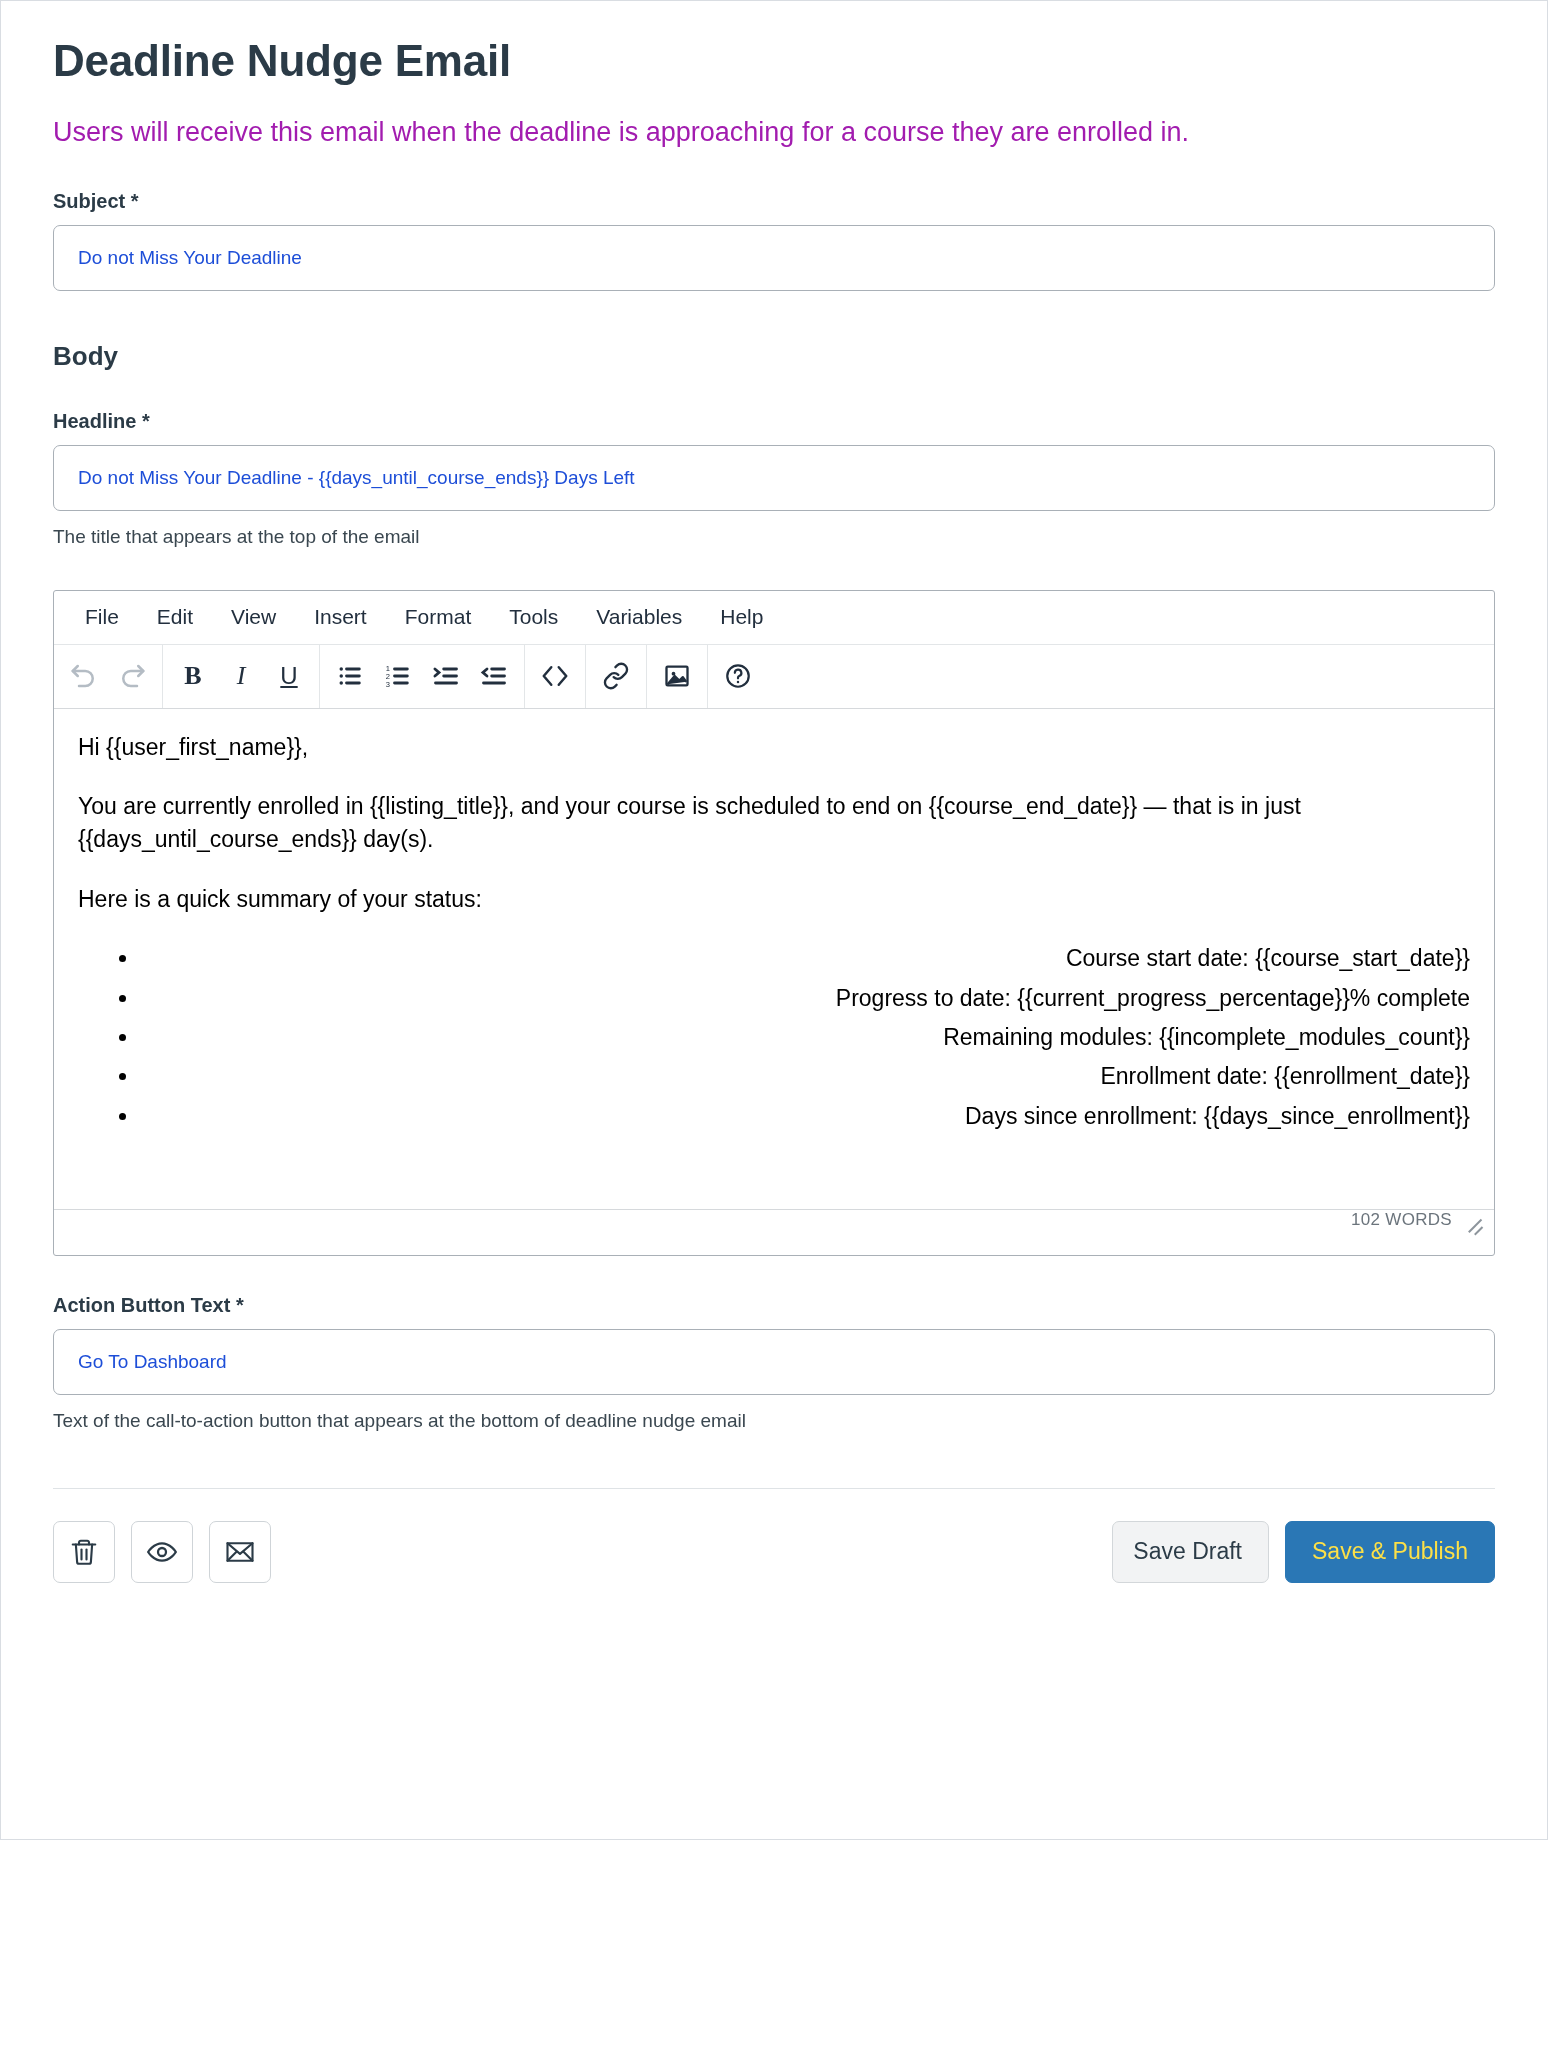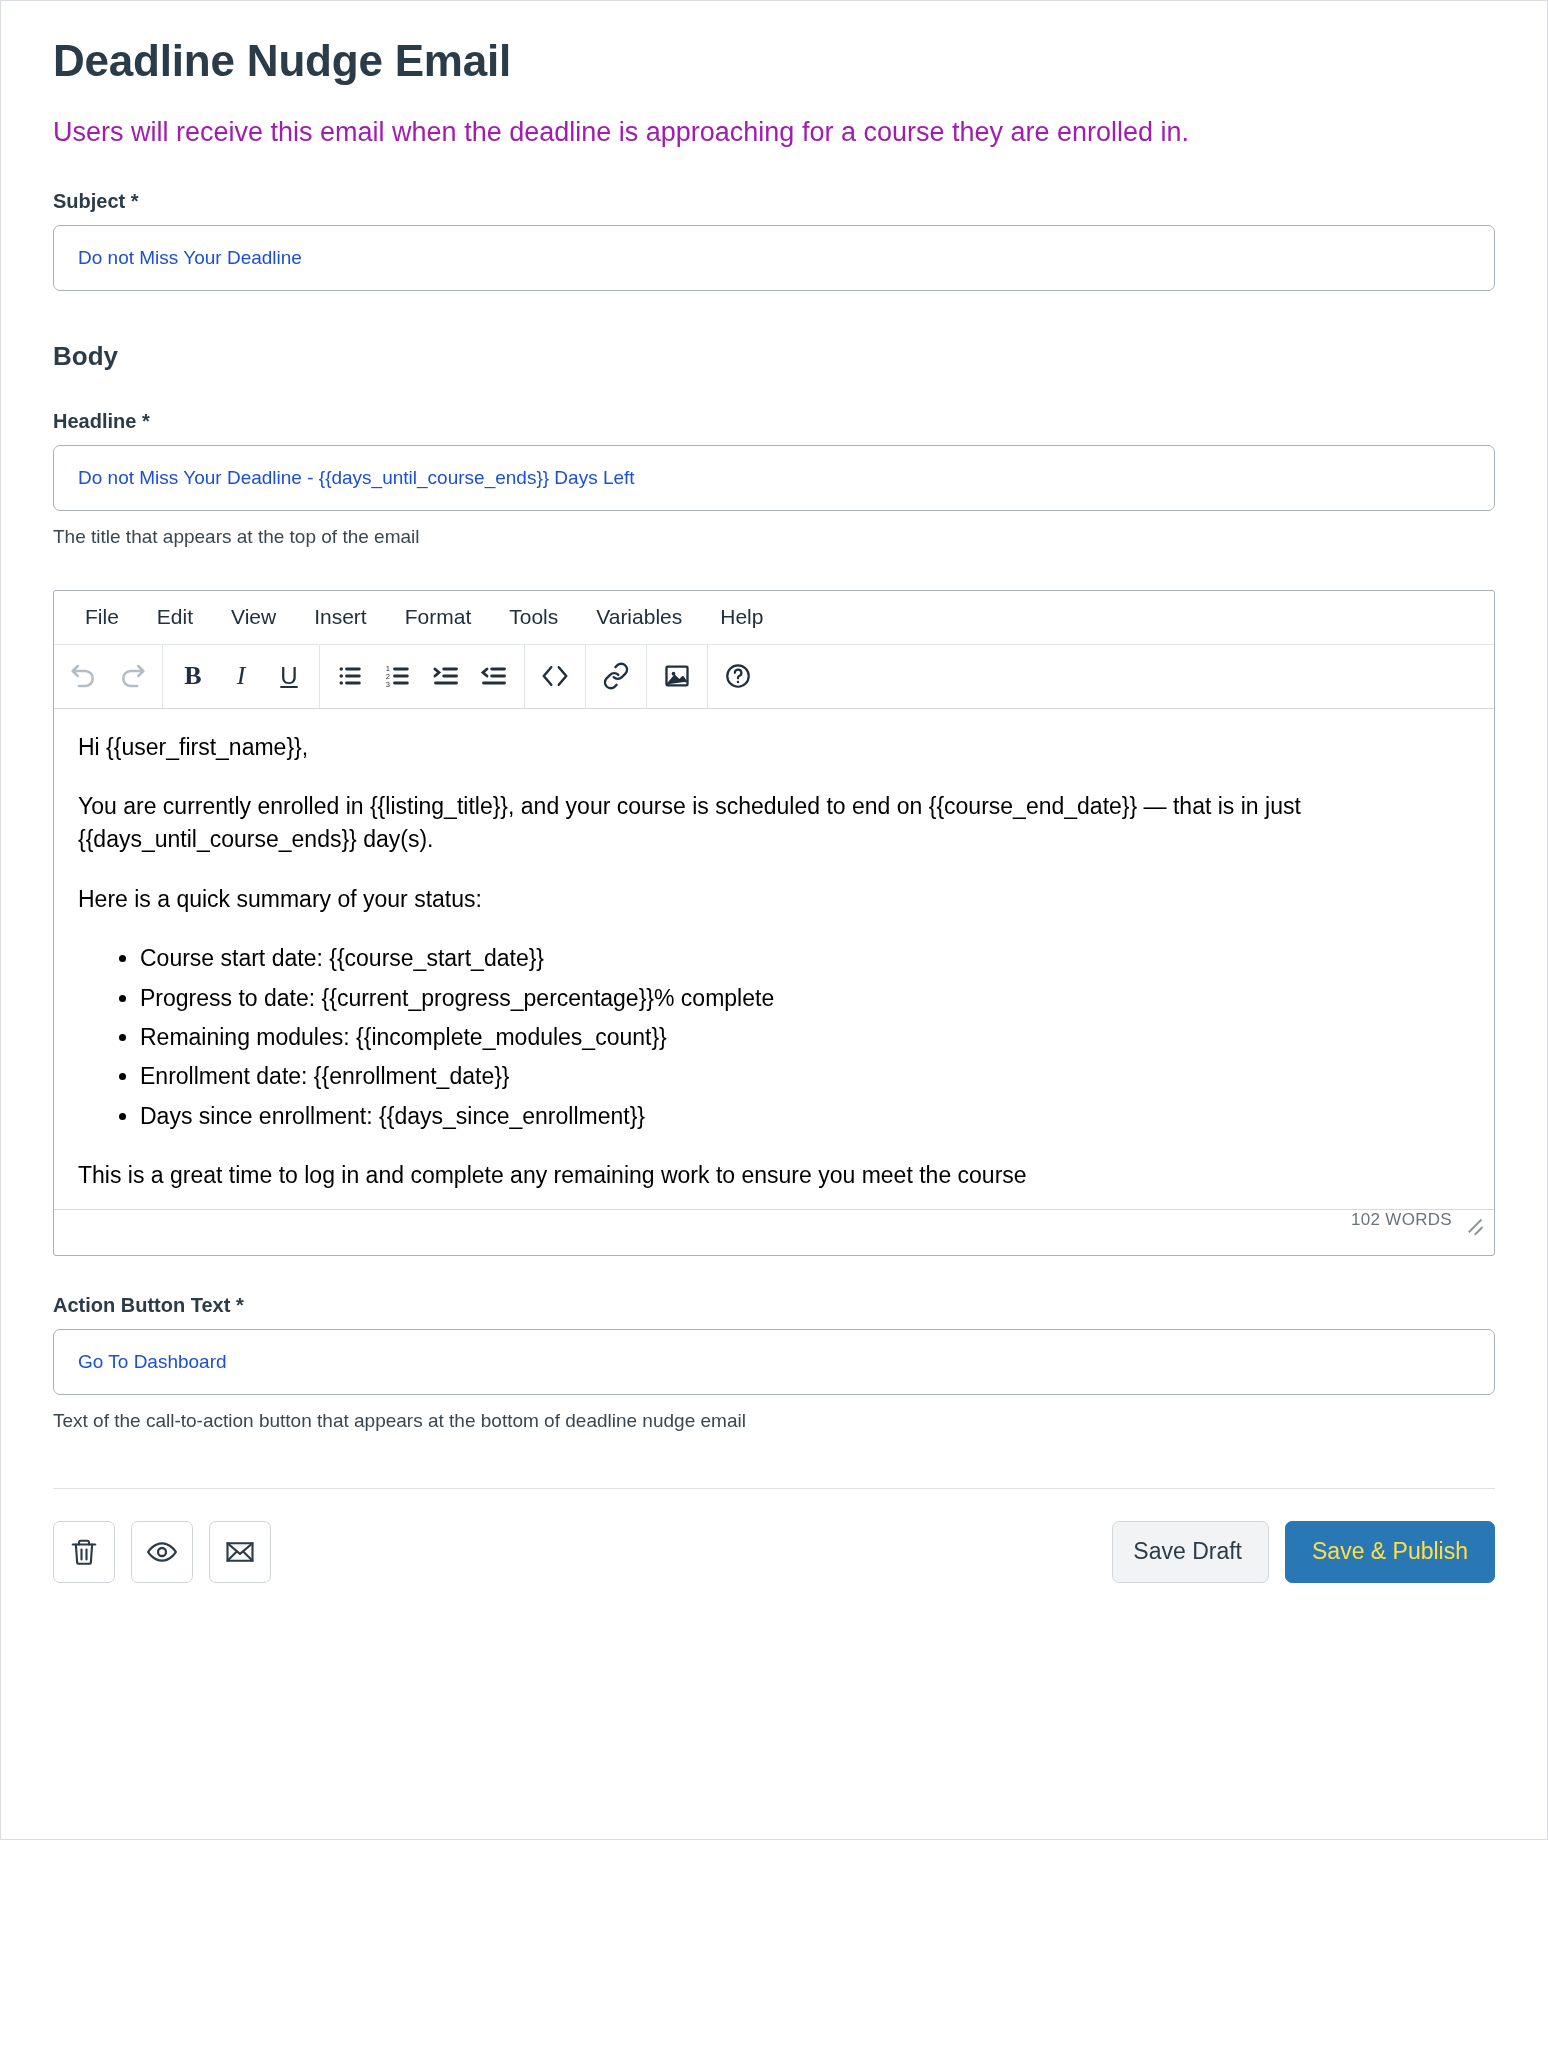--- a/index.html
+++ b/index.html
@@ -132,20 +132,21 @@
     color: #000;
     line-height: 1.45;
     overflow: hidden;
     max-height: 500px;
   }
   .editor-body p { margin: 0 0 26px 0; }
   .editor-body ul {
     margin: 0 0 26px 0;
     padding-left: 62px;
     list-style-type: disc;
+    text-align: right;
   }
   .editor-body li { margin-bottom: 6px; }
 
   .editor-status {
     height: 46px;
     border-top: 1px solid #d6d9dc;
     display: flex;
     justify-content: flex-end;
     padding: 0 10px 0 0;
     font-size: 17px;
@@ -368,21 +369,20 @@
         <p>Hi {{user_first_name}},</p>
         <p>You are currently enrolled in {{listing_title}}, and your course is scheduled to end on {{course_end_date}} — that is in just {{days_until_course_ends}} day(s).</p>
         <p>Here is a quick summary of your status:</p>
         <ul>
           <li>Course start date: {{course_start_date}}</li>
           <li>Progress to date: {{current_progress_percentage}}% complete</li>
           <li>Remaining modules: {{incomplete_modules_count}}</li>
           <li>Enrollment date: {{enrollment_date}}</li>
           <li>Days since enrollment: {{days_since_enrollment}}</li>
         </ul>
-        <p>This is a great time to log in and complete any remaining work to ensure you meet the course</p>
       </div>
 
       <div class="editor-status">
         <span>102 WORDS</span>
         <div class="resize-handle"></div>
       </div>
 
     </div>
 
     <div class="field-block">

